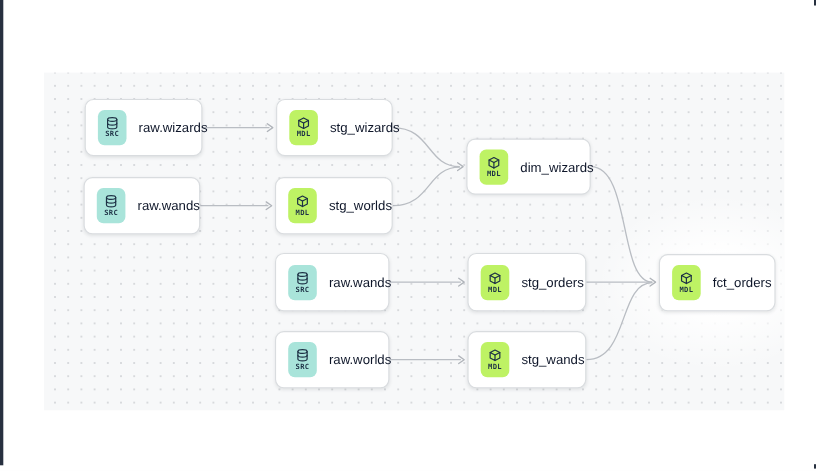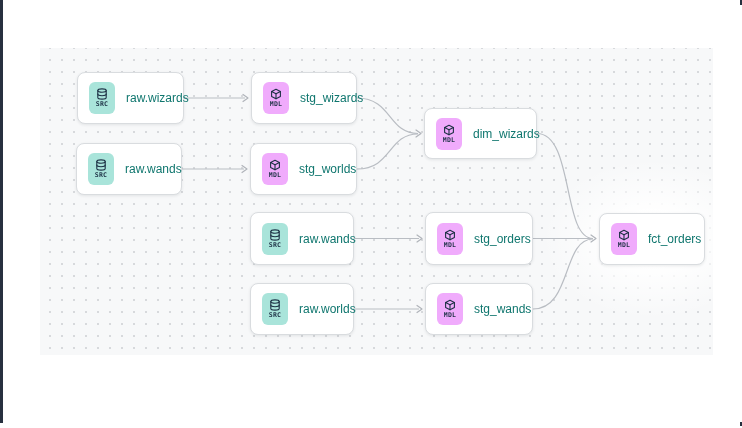--- a/index.html
+++ b/index.html
@@ -6,21 +6,21 @@
   body{
     width:742px;height:428px;position:relative;overflow:hidden;
     background:#ffffff;font-family:"Liberation Sans", sans-serif;
   }
   .left-strip{position:absolute;left:0;top:0;width:3px;height:423px;background:#27303f;}
   .corner-speck{position:absolute;right:0;width:2px;background:#27303f;}
   .corner-speck.top{top:0;height:5px;}
   .corner-speck.bottom{bottom:2px;height:4px;}
 
   .canvas{
-    position:absolute;left:40px;top:48px;width:673px;height:307px;
+    position:absolute;left:40px;top:66px;width:673px;height:307px;
     background-color:#f7f8f9;
     background-image:radial-gradient(circle,#d7d9dc 1px,rgba(215,217,220,0) 1.3px);
     background-size:12px 12px;background-position:4px 6px;
     overflow:hidden;
   }
   .edges{position:absolute;left:0;top:0;pointer-events:none;}
   .edge{stroke:#b9bdc3;stroke-width:1.2;fill:none;}
   .arrowhead{stroke:#b0b4ba;stroke-width:1.2;fill:none;stroke-linecap:round;stroke-linejoin:round;}
 
   .glow{
@@ -34,27 +34,27 @@
     border:1px solid #d9dcdf;border-radius:8px;
     box-shadow:0 1px 3px rgba(40,50,60,0.10);
     display:flex;align-items:center;gap:11px;padding-left:11px;
     cursor:pointer;
   }
   .badge{
     width:26px;height:32px;border-radius:6px;flex:0 0 auto;
     display:flex;flex-direction:column;align-items:center;justify-content:center;gap:1px;
   }
   .badge.src{background:#a9e4da;}
-  .badge.mdl{background:#f0abfc;}
+  .badge.mdl{background:#bef264;}
   .badge svg{width:12px;height:12px;display:block;}
   .btxt{
     font-family:"DejaVu Sans Mono", monospace;
     font-size:6.5px;font-weight:bold;color:#1e3246;letter-spacing:.3px;line-height:1;
   }
-  .nlabel{font-size:12px;color:#0f766e;white-space:nowrap;line-height:1;}
+  .nlabel{font-size:12px;color:#0f172a;white-space:nowrap;line-height:1;}
 </style>
 </head>
 <body>
 
 <svg width="0" height="0" style="position:absolute">
   <defs>
     <symbol id="i-db" viewBox="0 0 12 12">
       <g fill="none" stroke="#1e3246" stroke-width="1.1" stroke-linecap="round">
         <ellipse cx="6" cy="2.6" rx="4.2" ry="1.7"></ellipse>
         <path d="M1.8,2.6 V9.4 A4.2,1.7 0 0 0 10.2,9.4 V2.6"></path>

